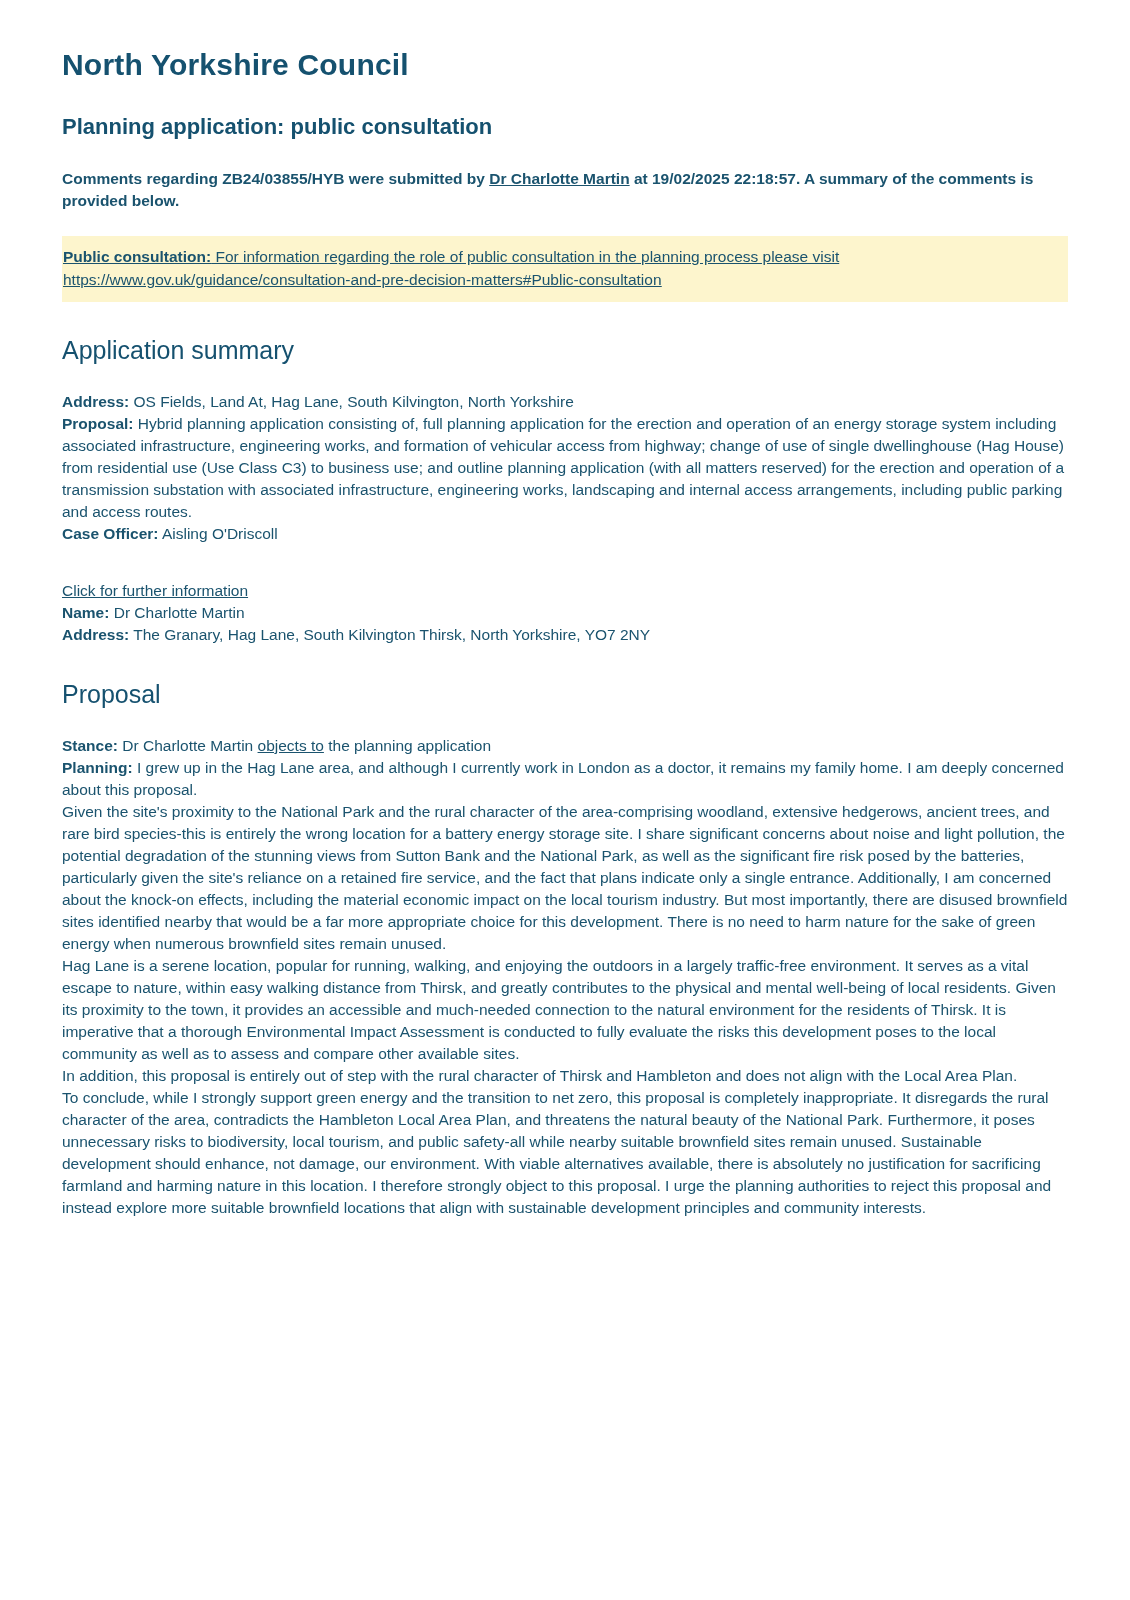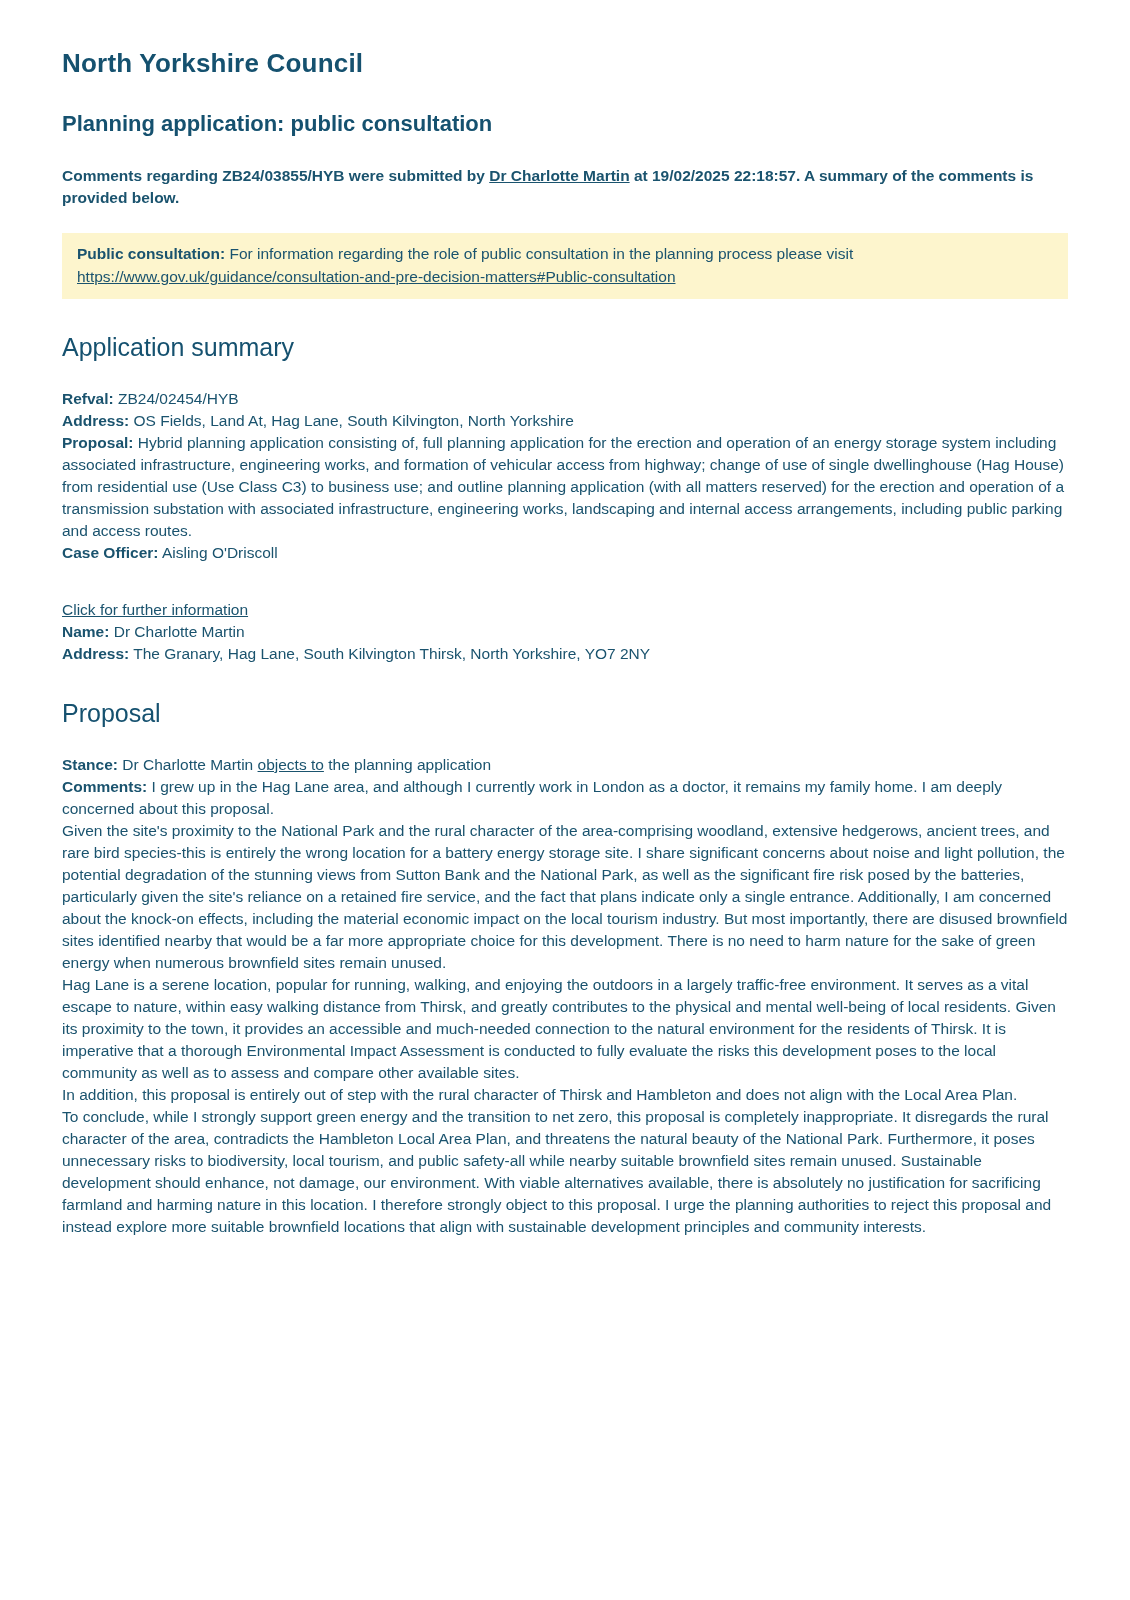--- a/index.html
+++ b/index.html
@@ -7,21 +7,21 @@
   body {
     width: 1130px;
     min-height: 1600px;
     font-family: "Liberation Sans", sans-serif;
     color: var(--text-color, #1a536e);
     -webkit-font-smoothing: antialiased;
   }
   .page { padding: 48px 62px 60px 62px; }
 
   h1.title {
-    font-size: 26px;
+    font-size: 30px;
     font-weight: 700;
     color: var(--heading-color, #15516f);
     margin: 0 0 32px 0;
     letter-spacing: 0.2px;
   }
   h2.subtitle {
     font-size: 22px;
     font-weight: 700;
     color: var(--heading-color, #15516f);
     margin: 16px 0 28px 0;
@@ -32,22 +32,23 @@
     color: var(--heading-color, #15516f);
     margin: 34px 0 26px 0;
   }
 
   .bodytext, .field, .para, .intro, .notice { font-size: 15.5px; line-height: 1.42; }
 
   .intro { font-weight: 700; margin: 0 0 24px 0; }
 
   .notice {
     background: var(--notice-bg, #fdf5cd);
-    padding: 9px 11px 10px 15px;
+    padding: 9px 11px 10px 1px;
     line-height: 1.5;
+    text-decoration: underline;
   }
 
   .field { margin: 0; }
   .field strong { font-weight: 700; }
 
   .further { margin-top: 35px; }
 
   .para { }
 
   a.link {
@@ -66,40 +67,39 @@
 
   <h2 class="subtitle">Planning application: public consultation</h2>
 
   <p class="intro"><span>Comments regarding ZB24/03855/HYB were submitted by </span><a class="link bold">Dr Charlotte Martin</a><span> at 19/02/2025 22:18:57. A summary of the comments is provided below.</span></p>
 
   <div class="notice"><strong>Public consultation:</strong><span> For information regarding the role of public consultation in the planning process please visit </span><a class="link">https://www.gov.uk/guidance/consultation-and-pre-decision-matters#Public-consultation</a></div>
 
   <h2 class="section-heading">Application summary</h2>
 
   <div>
-    <p class="field"><strong>Refval:</strong><span> ZB24/02454/HYB</span></p>
     <p class="field"><strong>Address:</strong><span> OS Fields, Land At, Hag Lane, South Kilvington, North Yorkshire</span></p>
     <p class="field"><strong>Proposal:</strong><span> Hybrid planning application consisting of, full planning application for the erection and operation of an energy storage system including associated infrastructure, engineering works, and formation of vehicular access from highway; change of use of single dwellinghouse (Hag House) from residential use (Use Class C3) to business use; and outline planning application (with all matters reserved) for the erection and operation of a transmission substation with associated infrastructure, engineering works, landscaping and internal access arrangements, including public parking and access routes.</span></p>
     <p class="field"><strong>Case Officer:</strong><span> Aisling O'Driscoll</span></p>
   </div>
 
   <p class="field further"><a class="link">Click for further information</a></p>
 
 
   <div>
     <p class="field"><strong>Name:</strong><span> Dr Charlotte Martin</span></p>
     <p class="field"><strong>Address:</strong><span> The Granary, Hag Lane, South Kilvington Thirsk, North Yorkshire, YO7 2NY</span></p>
   </div>
 
   <h2 class="section-heading">Proposal</h2>
 
   <div>
     <p class="field"><strong>Stance:</strong><span> Dr Charlotte Martin </span><a class="link">objects to</a><span> the planning application</span></p>
 
-    <p class="field"><strong>Comments:</strong><span> I grew up in the Hag Lane area, and although I currently work in London as a doctor, it remains my family home. I am deeply concerned about this proposal.</span></p>
+    <p class="field"><strong>Planning:</strong><span> I grew up in the Hag Lane area, and although I currently work in London as a doctor, it remains my family home. I am deeply concerned about this proposal.</span></p>
 
     <p class="para">Given the site's proximity to the National Park and the rural character of the area-comprising woodland, extensive hedgerows, ancient trees, and rare bird species-this is entirely the wrong location for a battery energy storage site. I share significant concerns about noise and light pollution, the potential degradation of the stunning views from Sutton Bank and the National Park, as well as the significant fire risk posed by the batteries, particularly given the site's reliance on a retained fire service, and the fact that plans indicate only a single entrance. Additionally, I am concerned about the knock-on effects, including the material economic impact on the local tourism industry. But most importantly, there are disused brownfield sites identified nearby that would be a far more appropriate choice for this development. There is no need to harm nature for the sake of green energy when numerous brownfield sites remain unused.</p>
     <p class="para">Hag Lane is a serene location, popular for running, walking, and enjoying the outdoors in a largely traffic-free environment. It serves as a vital escape to nature, within easy walking distance from Thirsk, and greatly contributes to the physical and mental well-being of local residents. Given its proximity to the town, it provides an accessible and much-needed connection to the natural environment for the residents of Thirsk. It is imperative that a thorough Environmental Impact Assessment is conducted to fully evaluate the risks this development poses to the local community as well as to assess and compare other available sites.</p>
     <p class="para">In addition, this proposal is entirely out of step with the rural character of Thirsk and Hambleton and does not align with the Local Area Plan.</p>
     <p class="para">To conclude, while I strongly support green energy and the transition to net zero, this proposal is completely inappropriate. It disregards the rural character of the area, contradicts the Hambleton Local Area Plan, and threatens the natural beauty of the National Park. Furthermore, it poses unnecessary risks to biodiversity, local tourism, and public safety-all while nearby suitable brownfield sites remain unused. Sustainable development should enhance, not damage, our environment. With viable alternatives available, there is absolutely no justification for sacrificing farmland and harming nature in this location. I therefore strongly object to this proposal. I urge the planning authorities to reject this proposal and instead explore more suitable brownfield locations that align with sustainable development principles and community interests.</p>
   </div>
 
 </div>
 
 </body></html>

